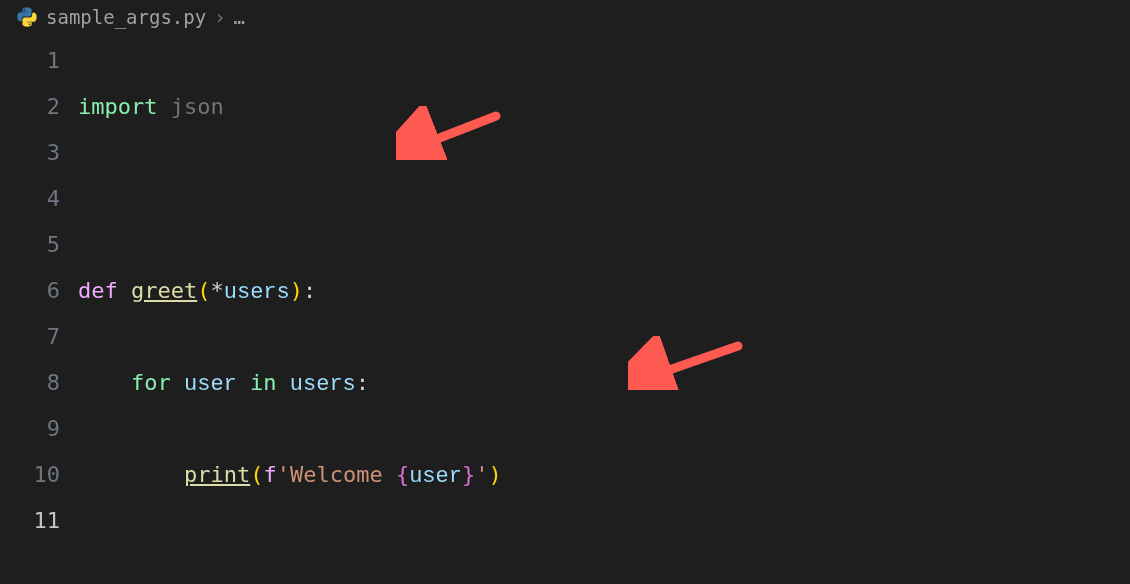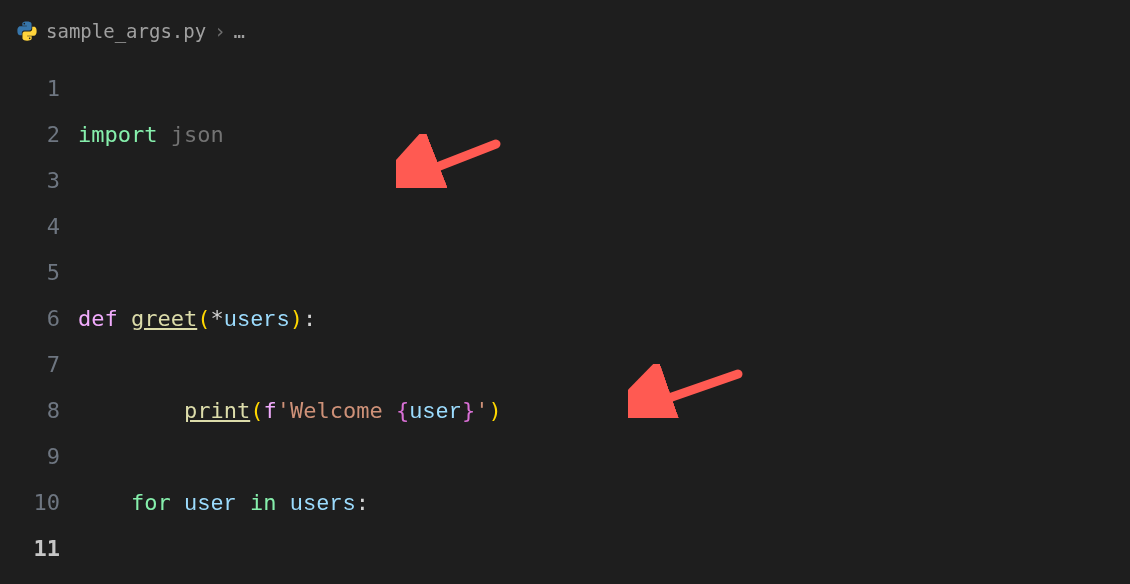--- a/index.html
+++ b/index.html
@@ -12,21 +12,21 @@
   }
   .editor {
     width: 100%;
     height: 100%;
     display: flex;
     flex-direction: column;
   }
   .breadcrumb {
     display: flex;
     align-items: center;
-    padding: 20px 16px;
+    padding: 6px 16px;
     font-size: 19px;
     color: #a0a0a0;
     gap: 8px;
   }
   .python-icon {
     width: 22px;
     height: 22px;
     display: inline-flex;
     align-items: center;
     justify-content: center;
@@ -40,21 +40,21 @@
   .gutter {
     text-align: right;
     color: #6e7681;
     font-size: 22px;
     line-height: 46px;
     user-select: none;
     padding: 4px 18px 0 18px;
     min-width: 78px;
   }
   .gutter .ln { display: block; }
-  .gutter .ln.active { color: #c6c6c6; font-weight: 700; }
+  .gutter .ln.active { color: #c6c6c6; font-weight: 400; }
   .lines {
     flex: 1;
     font-size: 22px;
     line-height: 46px;
     color: #d4d4d4;
     padding: 4px 0 0 0;
     white-space: pre;
     position: relative;
   }
   .line { height: 46px; }
@@ -101,22 +101,22 @@
       <span class="ln">8</span>
       <span class="ln">9</span>
       <span class="ln">10</span>
       <span class="ln active">11</span>
     </div>
 
     <div class="lines">
 <div class="line"><span class="kw-purple">import</span> <span class="type">json</span></div>
 <div class="line"></div>
 <div class="line"><span class="kw-blue">def</span> <span class="func">greet</span><span class="paren-g">(</span><span class="punct">*</span><span class="var">users</span><span class="paren-g">)</span><span class="punct">:</span></div>
+<div class="line">    <span class="kw-purple">for</span> <span class="var">user</span> <span class="kw-purple">in</span> <span class="var">users</span><span class="punct">:</span></div>
 <div class="line">        <span class="func">print</span><span class="paren-g">(</span><span class="kw-blue">f</span><span class="str">'Welcome </span><span class="brace-p">{</span><span class="var">user</span><span class="brace-p">}</span><span class="str">'</span><span class="paren-g">)</span></div>
-<div class="line">    <span class="kw-purple">for</span> <span class="var">user</span> <span class="kw-purple">in</span> <span class="var">users</span><span class="punct">:</span></div>
 <div class="line"></div>
 
 
 
 
 
 
       
       <svg class="arrow" style="left:318px; top:72px;" width="110" height="54" viewBox="0 0 110 54">
         <defs>

